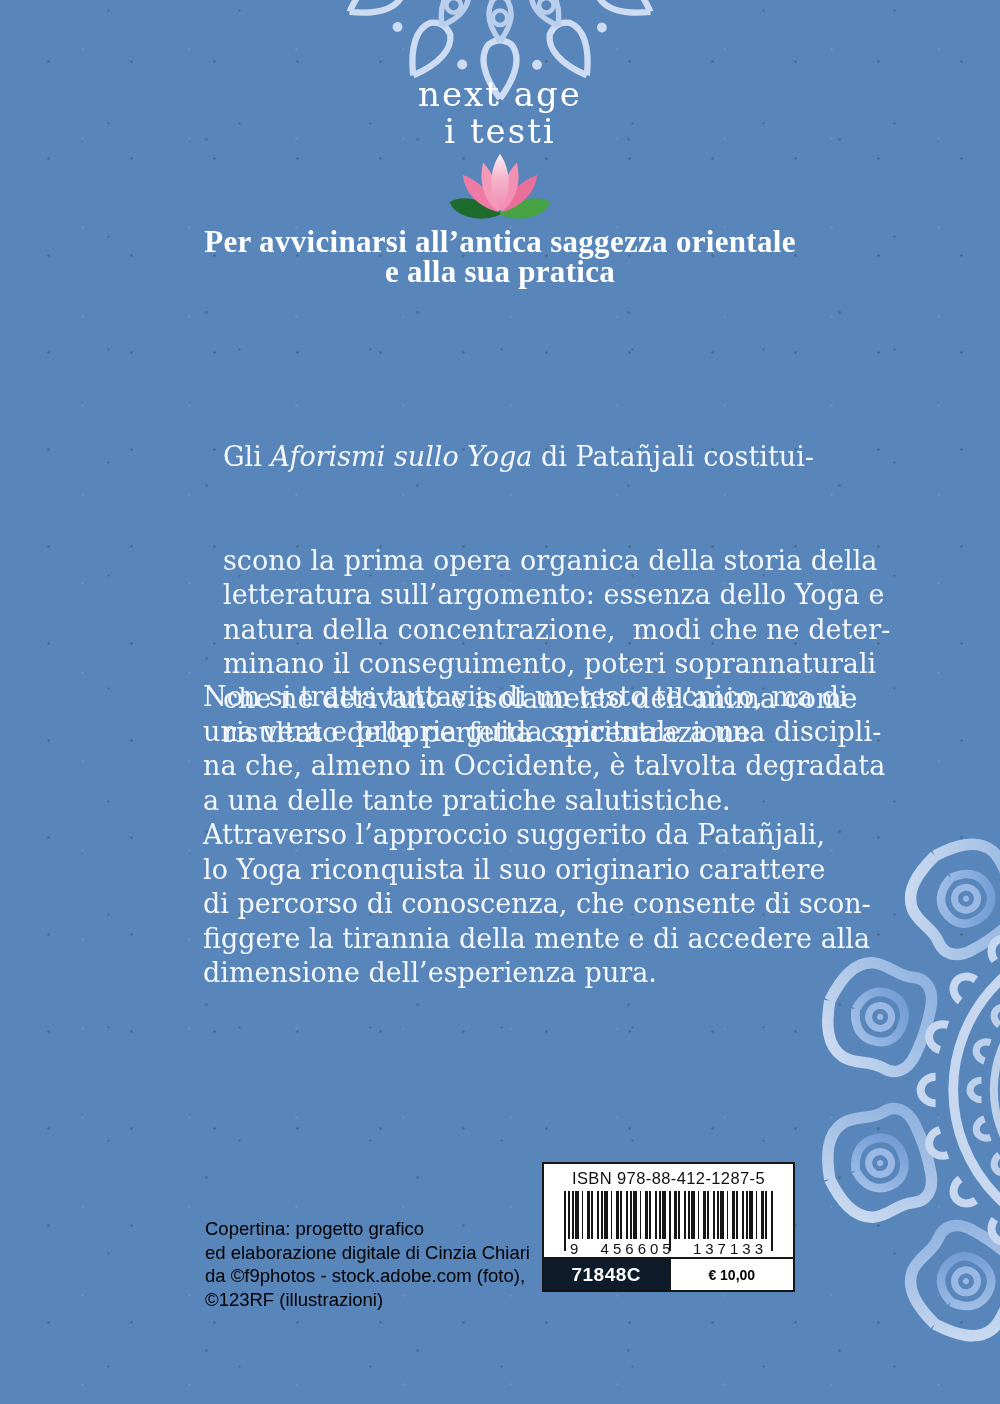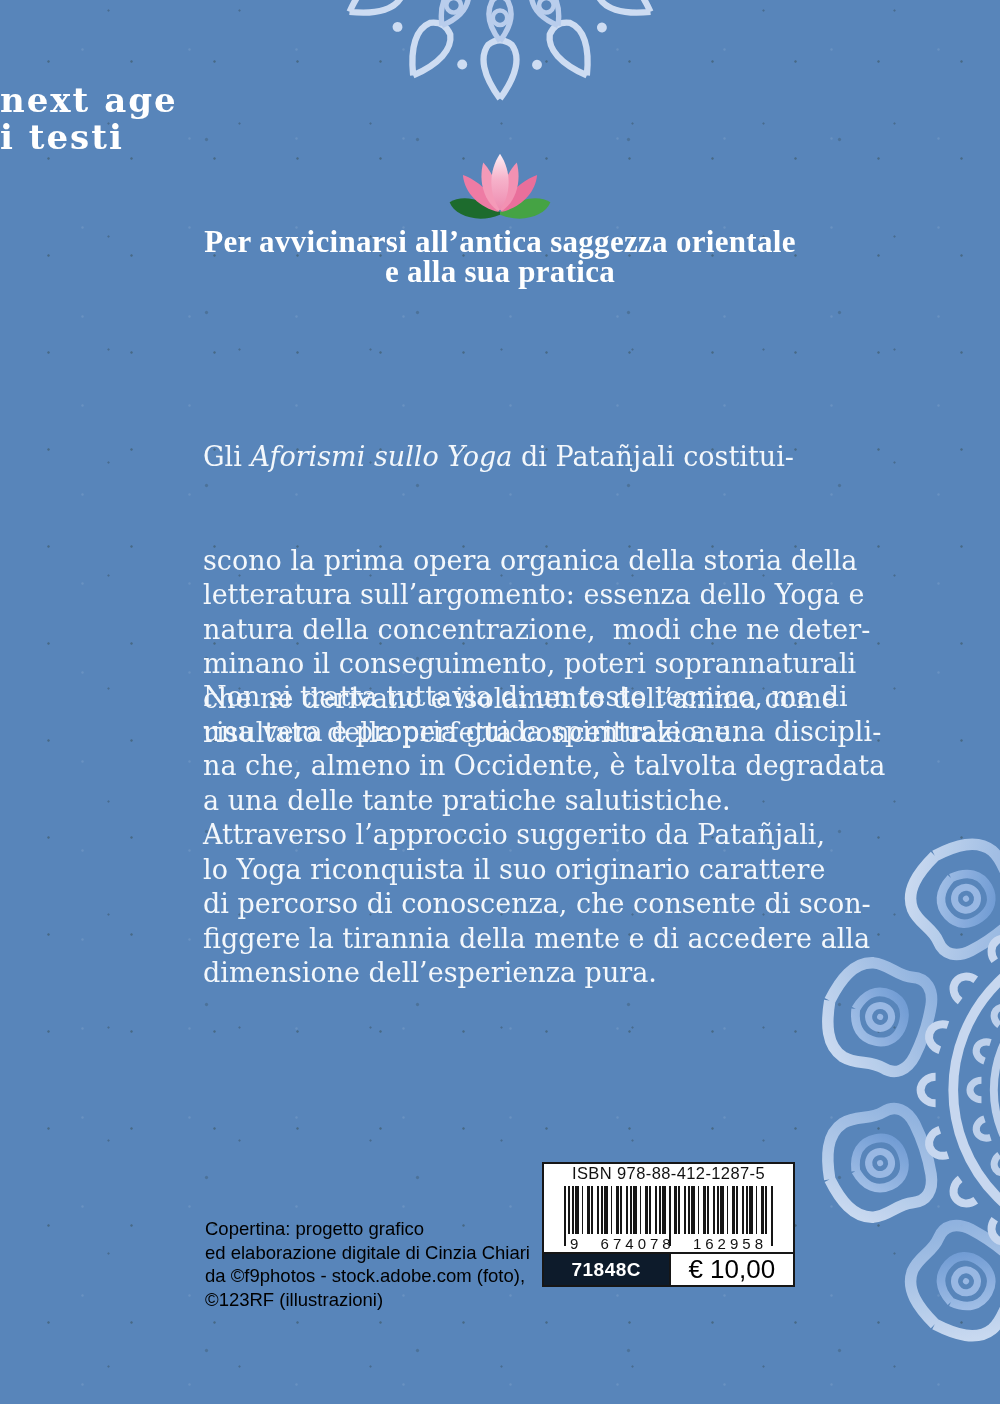--- a/index.html
+++ b/index.html
@@ -15,50 +15,49 @@
       radial-gradient(circle, rgba(35,45,22,.32) 0 .8px, transparent 1.6px),
       radial-gradient(circle, rgba(25,35,18,.26) 0 .7px, transparent 1.5px),
       radial-gradient(circle, rgba(255,255,255,.10) 0 .8px, transparent 1.6px),
       radial-gradient(circle, rgba(30,40,22,.20) 0 1.1px, transparent 2.2px);
     background-size: 83px 97px, 131px 113px, 107px 89px, 211px 173px;
     background-position: 7px 13px, 43px 67px, 29px 5px, 101px 53px;
   }
   .mandala-top { position:absolute; left:320px; top:-255px; width:360px; height:360px; z-index:2; }
   .mandala-right { position:absolute; left:805px; top:790px; width:600px; height:600px; z-index:2; opacity:.95; }
   .brand {
-    position:absolute; top:82px; left:0; width:100%; z-index:3;
-    text-align:left; color:#ffffff; font-size:34px; line-height:37px;
+    position:absolute; top:76px; left:0; width:100%; z-index:3;
+    text-align:center; color:#ffffff; font-size:34px; line-height:37px;
     letter-spacing:2px;
-    font-weight:bold;
   }
   .lotus { position:absolute; left:446px; top:152px; width:108px; height:76px; z-index:3; }
   .tagline {
     position:absolute; top:227px; left:0; width:100%; z-index:3;
     text-align:center; color:#ffffff; white-space:pre-line;
     font-family:"Liberation Serif", serif; font-weight:700;
     font-size:31px; line-height:30px; letter-spacing:.3px;
   }
   .body-text {
     position:absolute; left:203px; width:640px; z-index:3;
     color:#f3f7fb; font-size:27px; line-height:34.5px; white-space:pre;
   }
-  .p1 { top:371px; }
+  .p1 { top:371px;margin-left:20px; }
   .p2 { top:680px; }
   .body-text em { font-style:italic; }
   .credits {
     position:absolute; left:205px; top:1217px; z-index:3;
     color:#000000; white-space:pre-line;
     font-family:"Liberation Sans", sans-serif; font-size:18.5px; line-height:23.5px;
   }
   .isbn-box {
     position:absolute; left:542px; top:1162px; width:253px; z-index:3;
     background:#ffffff; border:2px solid #161616; box-sizing:border-box;
     font-family:"Liberation Sans", sans-serif; color:#111;
   }
-  .isbn-label { text-align:center; font-size:16.5px; letter-spacing:.4px; }
+  .isbn-label { text-align:center; font-size:16.5px; padding-top:5px; letter-spacing:.4px; }
   .barcode-wrap { position:relative; height:66px; margin:3px 12px 0; }
   .bars {
     position:absolute; left:12px; right:12px; top:0; height:48px;
     background: repeating-linear-gradient(90deg,
       #161616 0 2px, transparent 2px 4px,
       #161616 4px 6px, transparent 6px 7px,
       #161616 7px 11px, transparent 11px 14px,
       #161616 14px 15px, transparent 15px 19px,
       #161616 19px 22px, transparent 22px 23px,
       #161616 23px 25px, transparent 25px 29px);
@@ -70,21 +69,21 @@
     display:flex; justify-content:space-between; align-items:flex-end;
     font-size:15px; color:#111;
   }
   .digits span { background:transparent; letter-spacing:4px; }
   .bottom-row { display:flex; height:31px; border-top:2px solid #161616; }
   .code-cell {
     width:50%; background:#0d1b2b; color:#fff; font-weight:700; font-size:19px;
     display:flex; align-items:center; justify-content:center; letter-spacing:.5px;
   }
   .price-cell {
-    width:50%; background:#fff; color:#000; font-weight:400; font-size:26px;
+    width:50%; background:#fff; color:#000; font-weight:700; font-size:14px;
     display:flex; align-items:center; justify-content:center;
     border-left:2px solid #161616; box-sizing:border-box;
   }
 </style>
 </head>
 <body>
 
 <div class="page">
 
   <svg class="mandala-top" viewBox="0 0 400 400" aria-hidden="true">
@@ -210,22 +209,22 @@
 
   <div class="isbn-box">
     <div class="isbn-label">ISBN 978-88-412-1287-5</div>
     <div class="barcode-wrap">
       <div class="bars"></div>
       <div class="guard g1"></div>
       <div class="guard g2"></div>
       <div class="guard g3"></div>
       <div class="digits">
         <span>9</span>
-        <span>674078</span>
-        <span>162958</span>
+        <span>456605</span>
+        <span>137133</span>
       </div>
     </div>
     <div class="bottom-row">
       <div class="code-cell">71848C</div>
       <div class="price-cell">€ 10,00</div>
     </div>
   </div>
 
 </div>
 

